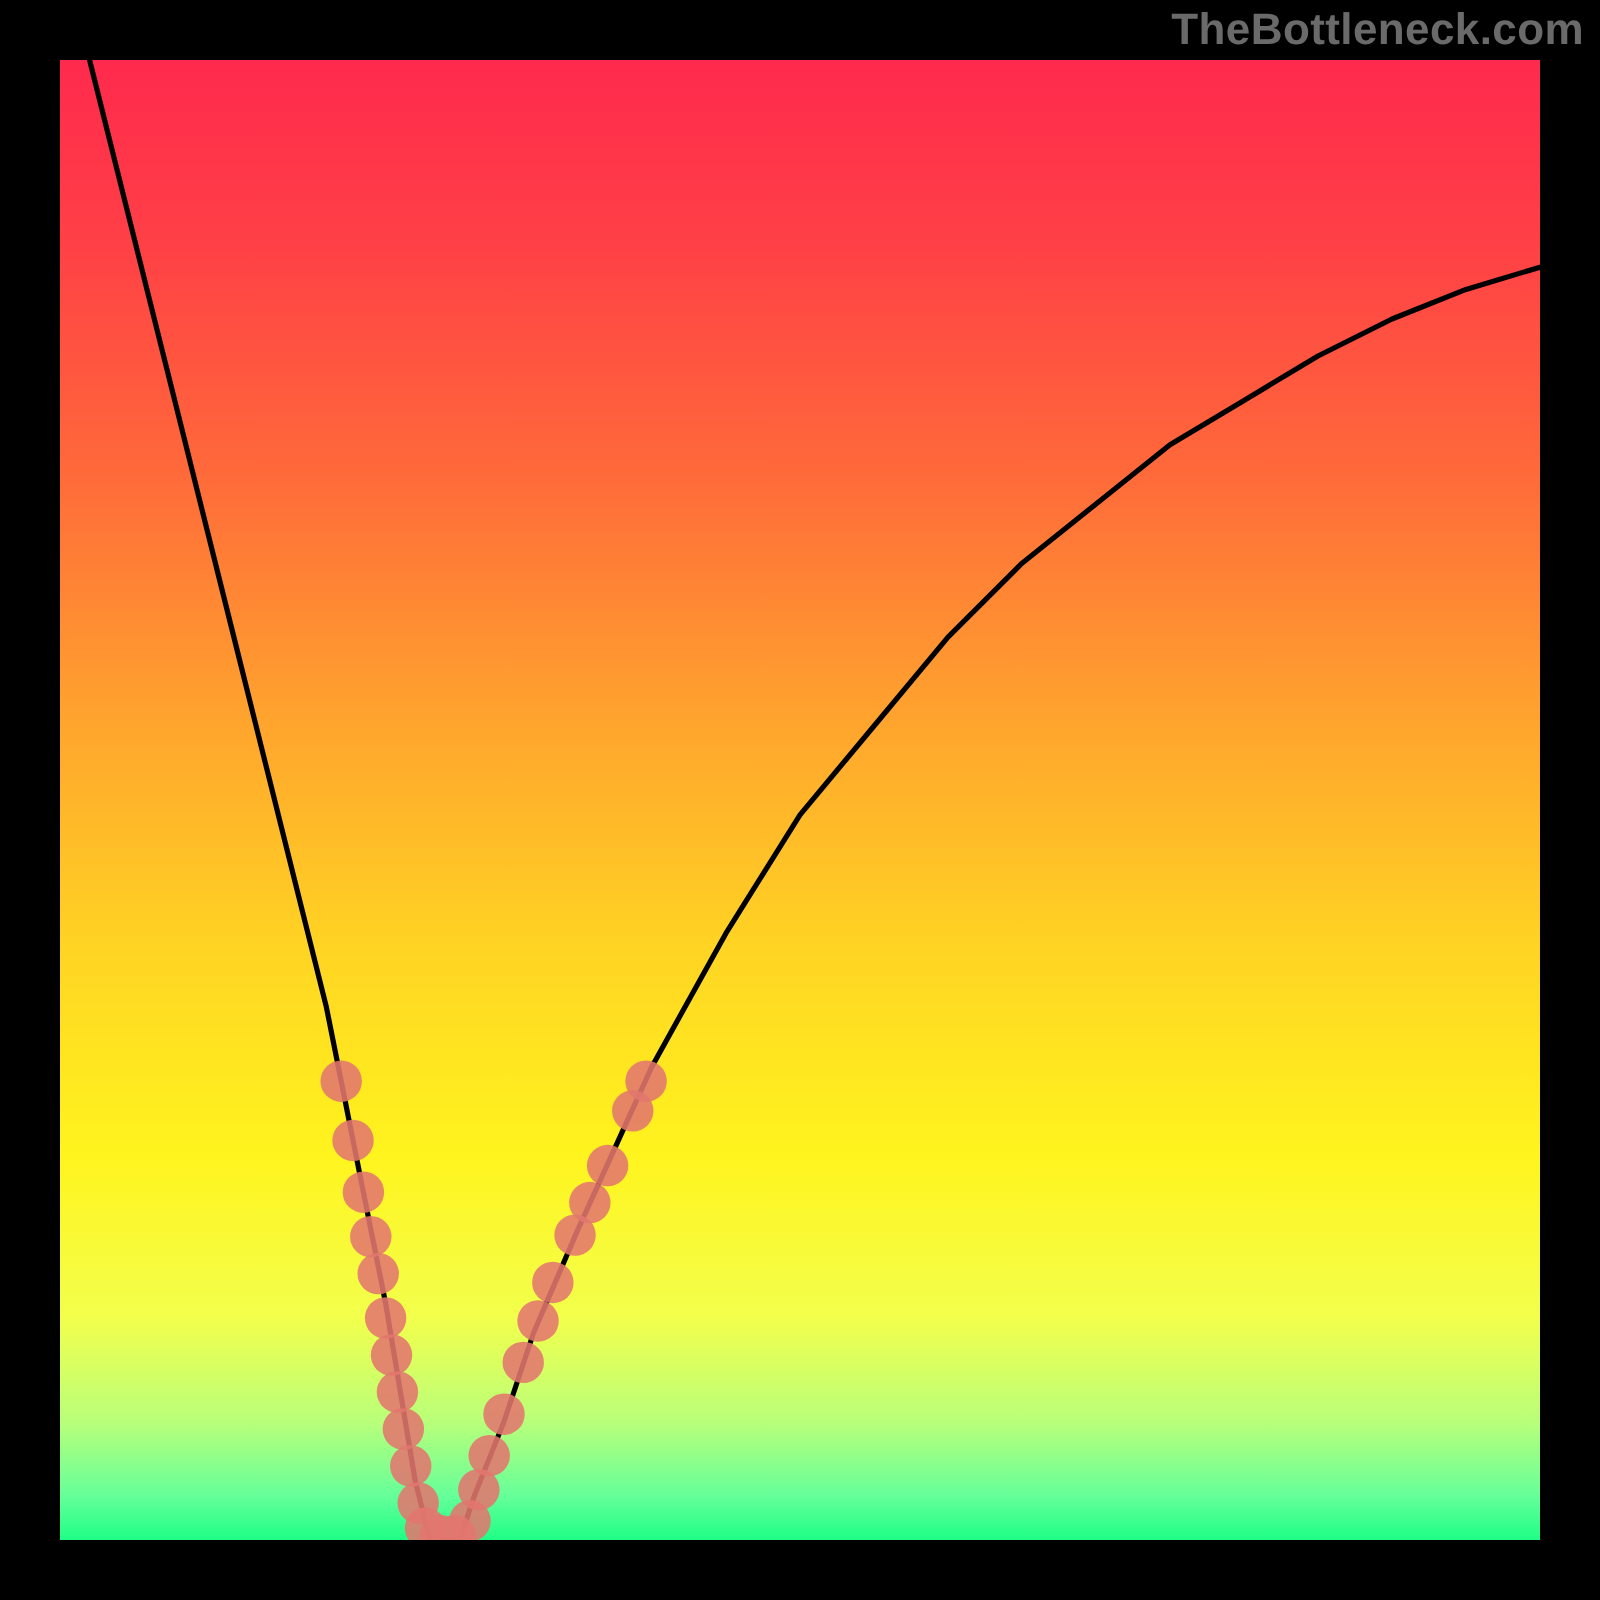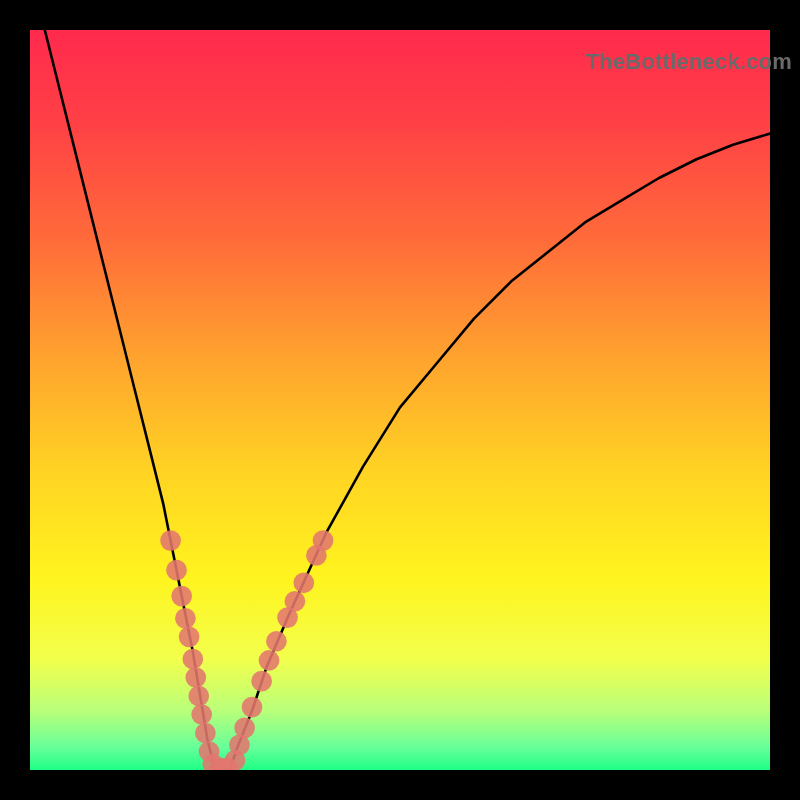--- a/index.html
+++ b/index.html
@@ -25,21 +25,20 @@
   }
   .watermark {
     position: absolute;
     top: 2px;
     right: 8px;
     color: #6a6a6a;
     font-size: 22px;
     font-weight: 600;
     letter-spacing: 0.2px;
     font-family: Arial, sans-serif;
-    margin-top: 47px;
   }
   svg { display: block; }
 </style>
 </head>
 <body>
 
 <div class="frame">
   <div class="plot" id="plot" style="left: 30px; top: 30px; width: 740px; height: 740px;">
       <svg width="740" height="740" viewBox="0 0 740 740">
         <defs>

